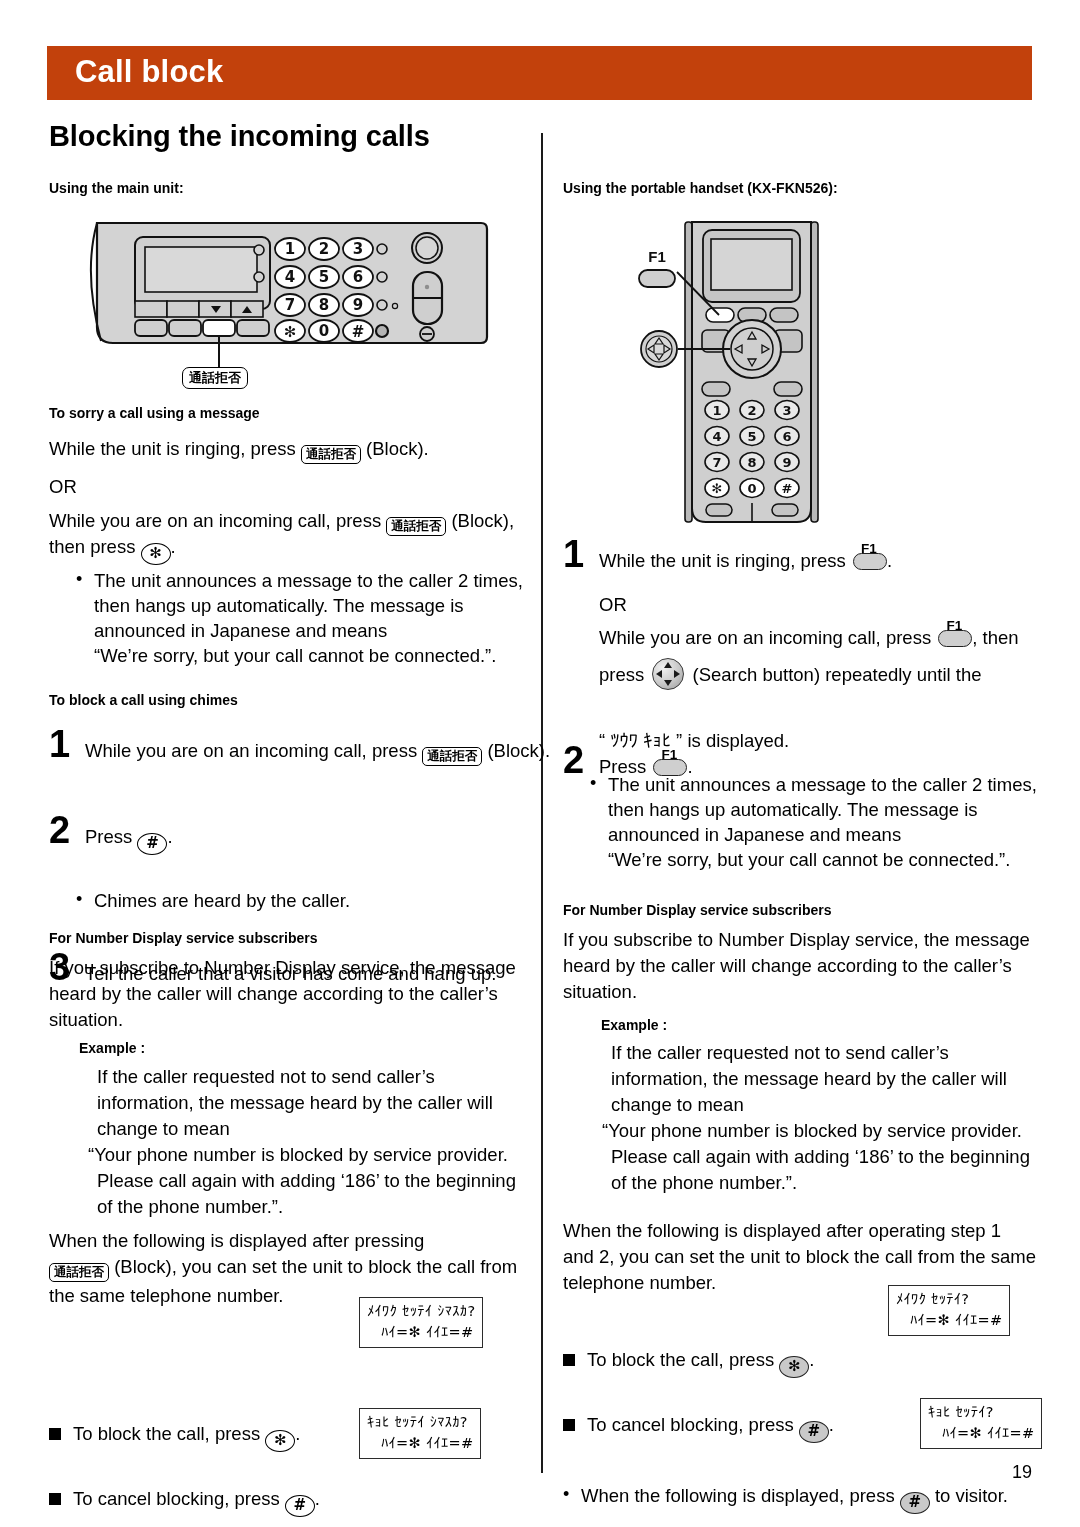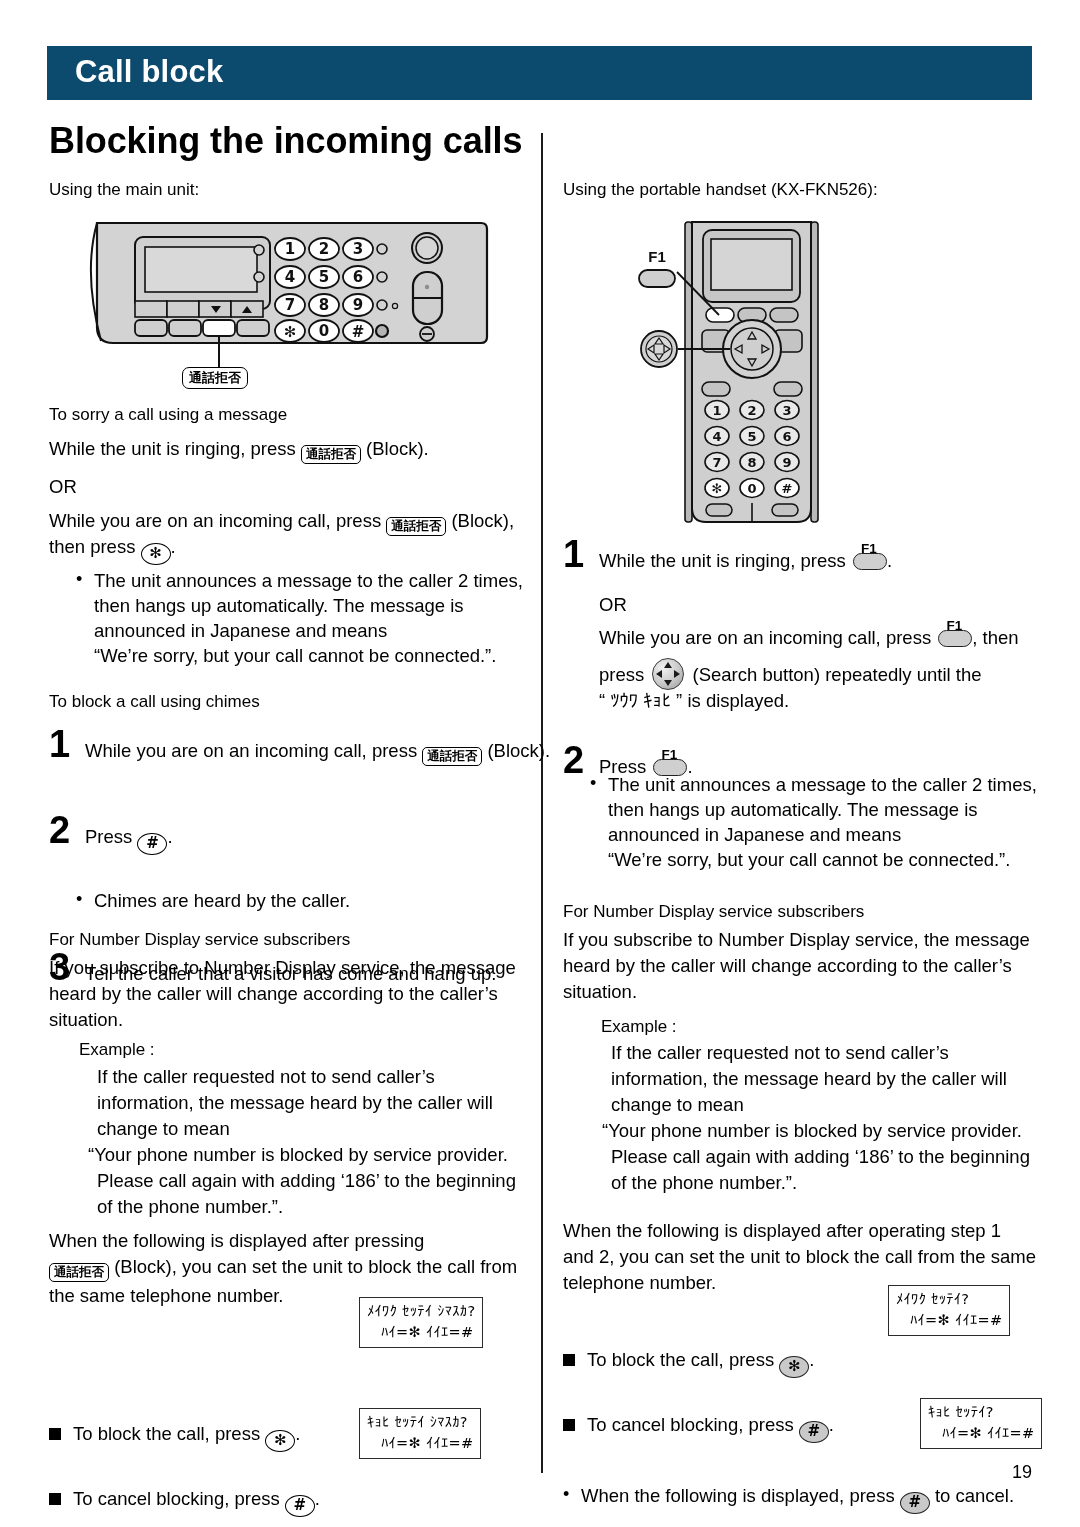--- a/index.html
+++ b/index.html
@@ -6,40 +6,40 @@
   body{
     width:1080px;height:1527px;position:relative;
     font-family:"Liberation Sans","DejaVu Sans",sans-serif;
     color:#000;-webkit-font-smoothing:antialiased;
   }
   .page{position:absolute;left:0;top:0;width:1080px;height:1527px;overflow:hidden;}
 
   
   .chapter-bar{
     position:absolute;left:47px;top:46px;width:985px;height:54px;
-    background:#0c4a6e;
+    background:#c2410c;
   }
   .chapter-bar .title{
     position:absolute;left:28px;top:50%;transform:translateY(-52%);
     color:#fff;font-size:31px;font-weight:bold;letter-spacing:.2px;
   }
   .section-title{
     position:absolute;left:49px;top:120px;
-    font-size:36px;font-weight:bold;letter-spacing:-.1px;
+    font-size:29px;font-weight:bold;letter-spacing:-.1px;
   }
 
   
   .divider{
     position:absolute;left:541px;top:133px;width:2px;height:1340px;background:#1a1a1a;
   }
   .col{position:absolute;top:0;}
   .col.left{left:49px;width:480px;}
   .col.right{left:563px;width:480px;}
 
-  .subhead{font-size:17px;font-weight:normal;}
+  .subhead{font-size:14px;font-weight:bold;}
   .bodytext{font-size:18.5px;line-height:26px;}
 
   .abs{position:absolute;}
 
   
   .kblock{
     display:inline-block;vertical-align:-4px;
     border:1.6px solid #000;border-radius:5px;
     padding:1px 4px 2px 4px;background:#fff;
     font-family:"DejaVu Sans",sans-serif;
@@ -364,21 +364,21 @@
     <div class="abs bodytext" style="left:36px;top:592px;">OR</div>
 
     <div class="abs bodytext" style="left:36px;top:625px;width:470px;">
       <span>While you are on an incoming call, press </span><span class="f1"><span class="lbl">F1</span><span class="cap"></span></span><span>, then</span>
     </div>
 
     <div class="abs bodytext" style="left:36px;top:658px;width:470px;">
       <span>press </span><span class="navbtn"><i class="up"></i><i class="dn"></i><i class="lf"></i><i class="rt"></i></span><span> (Search button) repeatedly until the</span>
     </div>
 
-    <div class="abs bodytext" style="left:36px;top:688px;width:470px;">“ ﾂｳﾜ ｷｮﾋ ” is displayed.</div>
+    <div class="abs bodytext" style="left:36px;top:728px;width:470px;">“ ﾂｳﾜ ｷｮﾋ ” is displayed.</div>
 
     <div class="abs step" style="left:0;top:728px;width:500px;">
       <span class="num">2</span>
       <span class="txt"><span>Press </span><span class="f1"><span class="lbl">F1</span><span class="cap"></span></span><span>.</span></span>
     </div>
 
     <div class="abs" style="left:27px;top:772px;width:470px;">
       <div class="bul">The unit announces a message to the caller 2 times,</div>
       <div style="padding-left:18px;font-size:18.5px;line-height:25px;">then hangs up automatically. The message is</div>
       <div style="padding-left:18px;font-size:18.5px;line-height:25px;">announced in Japanese and means</div>
@@ -416,21 +416,21 @@
     <div class="abs sq" style="left:0;top:1325px;width:320px;">
       <span>To cancel blocking, press </span><span class="kround gray">#</span><span>.</span>
     </div>
 
     <div class="abs lcd" style="left:325px;top:1285px;">
       <div>ﾒｲﾜｸ ｾｯﾃｲ?</div>
       <div class="l2">ﾊｲ=✻ ｲｲｴ=#</div>
     </div>
 
     <div class="abs bul" style="left:0;top:1365px;width:495px;">
-      <span>When the following is displayed, press </span><span class="kround gray">#</span><span> to cancel.</span>
+      <span>When the following is displayed, press </span><span class="kround gray">#</span><span> to visitor.</span>
     </div>
 
     <div class="abs lcd" style="left:325px;top:1398px;margin-left:32px;">
       <div>ｷｮﾋ ｾｯﾃｲ?</div>
       <div class="l2">ﾊｲ=✻ ｲｲｴ=#</div>
     </div>
 
   </div>
 
   <div class="pagenum">19</div>

